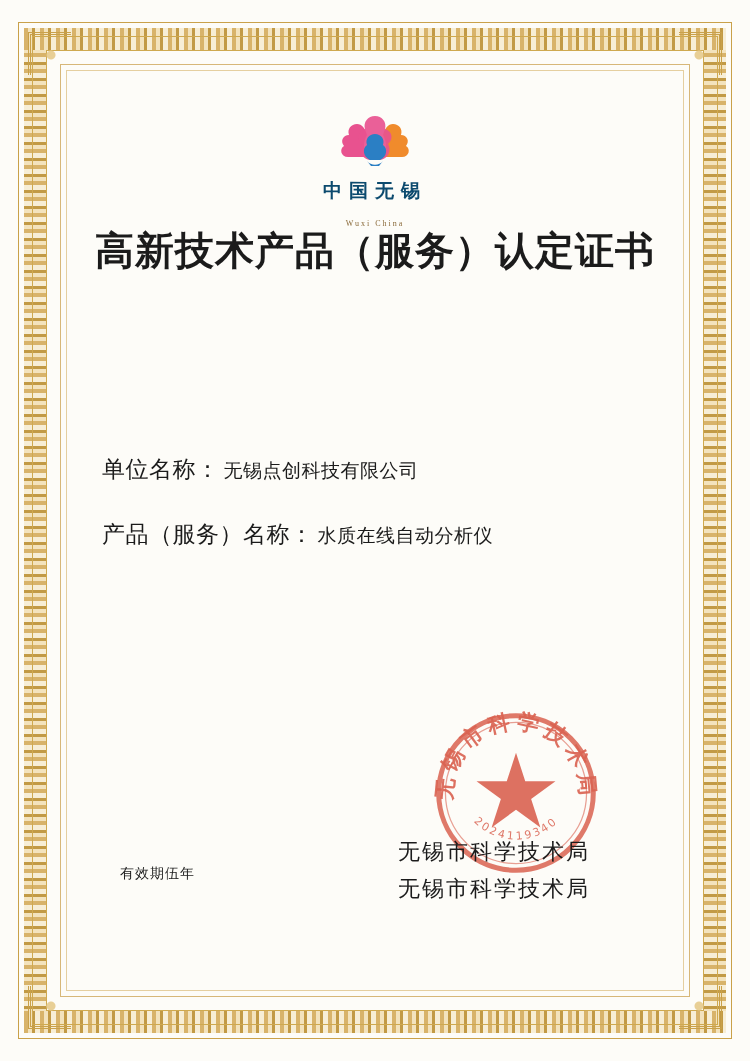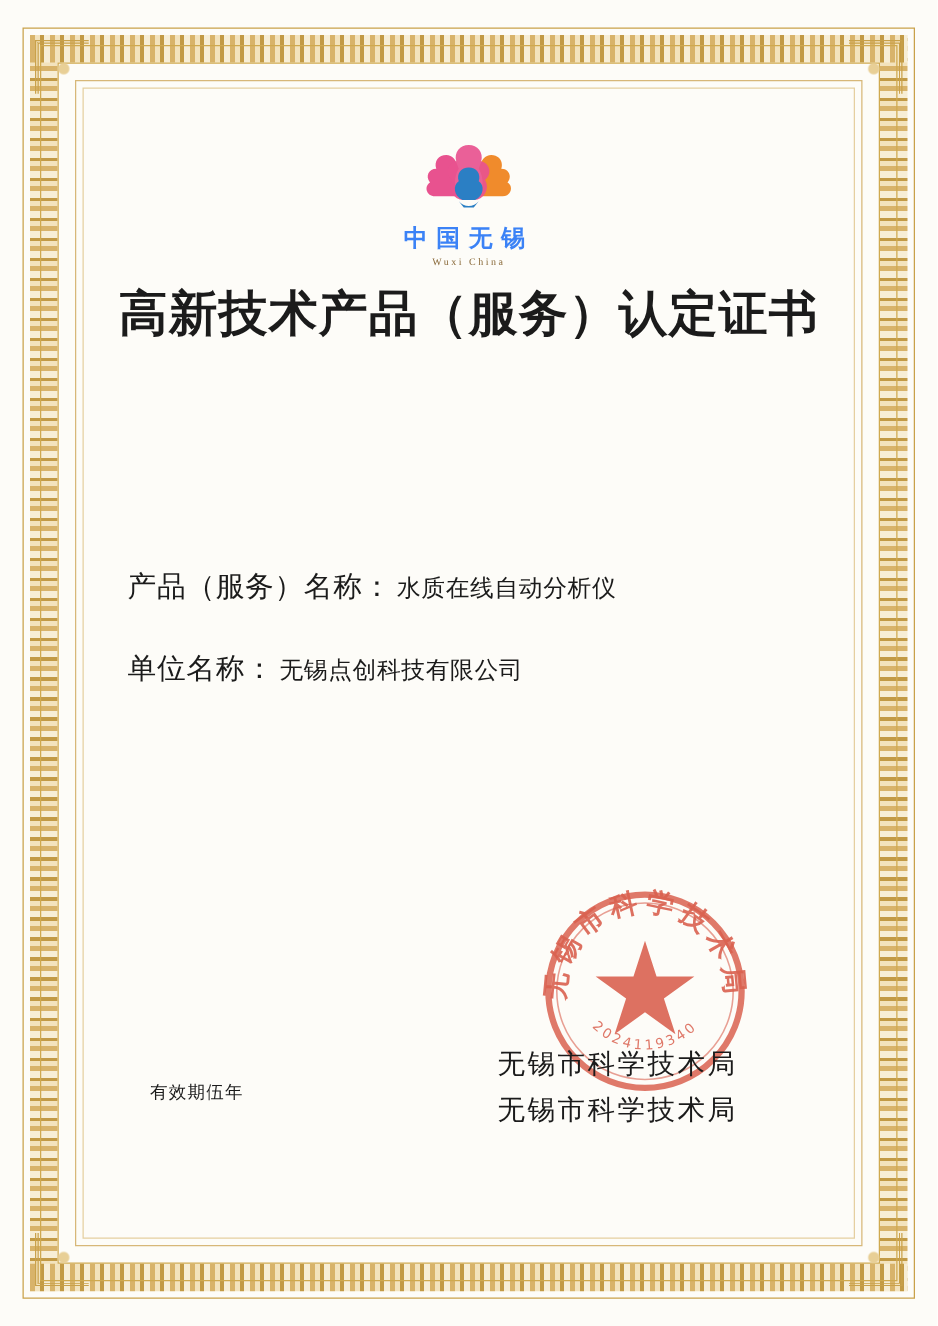--- a/index.html
+++ b/index.html
@@ -139,25 +139,25 @@
   }
   .logo-mark {
     display: block;
     margin: 0 auto;
   }
   .logo-cn {
     margin-top: 2px;
     font-family: "Liberation Serif", serif;
     font-size: 19px;
     letter-spacing: 7px;
-    color: #3b82f6;
+    color: #0c4a6e;
     font-weight: 700;
   }
   .logo-en {
-    margin-top: 1px;
+    margin-top: 15px;
     font-family: "Liberation Serif", serif;
     font-size: 8px;
     letter-spacing: 2px;
     color: #8a6a3a;
   }
 
   .title {
     position: absolute;
     top: 150px;
     left: 0;
@@ -274,27 +274,27 @@
       </svg>
       <div class="logo-cn">中国无锡</div>
       <div class="logo-en">Wuxi China</div>
     </div>
 
     <div class="title">高新技术产品（服务）认定证书</div>
 
     <div class="fields">
 
       <div class="field-row">
+        <span class="field-label">单位名称：</span>
+        <span class="field-value">无锡点创科技有限公司</span>
+      </div>
+
+      <div class="field-row">
         <span class="field-label">产品（服务）名称：</span>
         <span class="field-value">水质在线自动分析仪</span>
-      </div>
-
-      <div class="field-row">
-        <span class="field-label">单位名称：</span>
-        <span class="field-value">无锡点创科技有限公司</span>
       </div>
 
 
     </div>
 
     <div class="validity">有效期伍年</div>
 
     <svg class="seal" viewBox="0 0 200 200">
       <circle cx="100" cy="100" r="92" fill="none" stroke="#d2402c" stroke-width="6" opacity="0.85"></circle>
       <circle cx="100" cy="100" r="84" fill="none" stroke="#d2402c" stroke-width="1.5" opacity="0.6"></circle>

